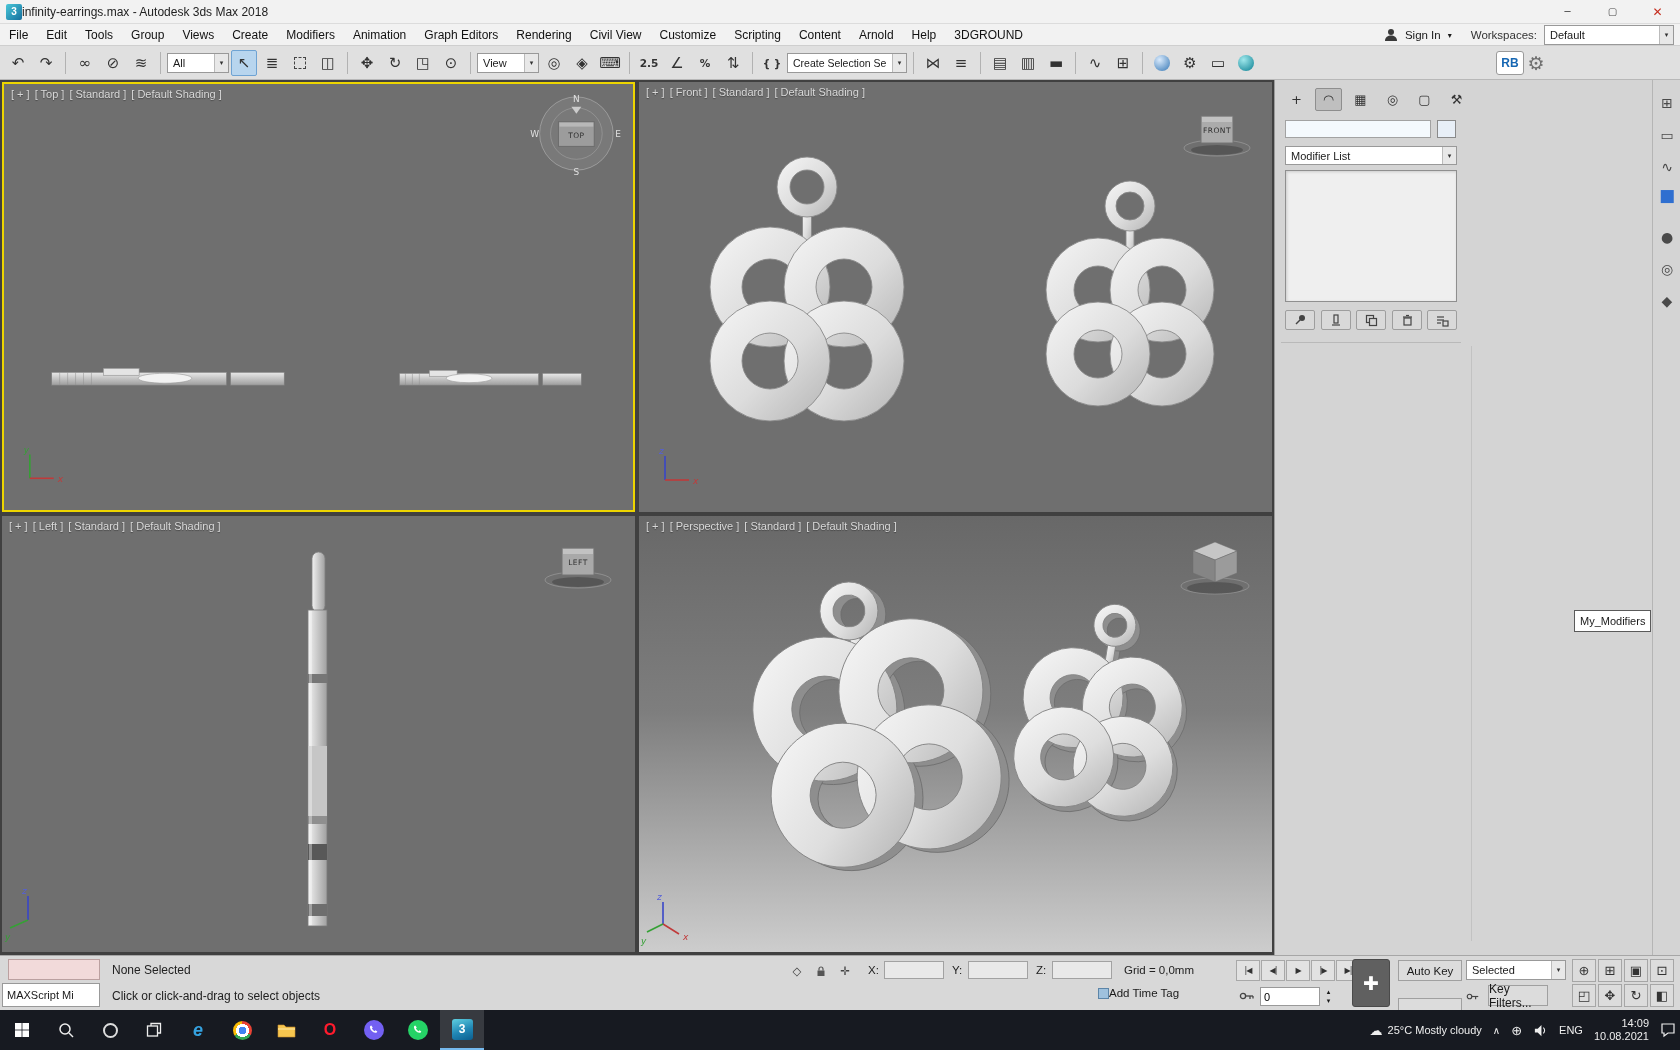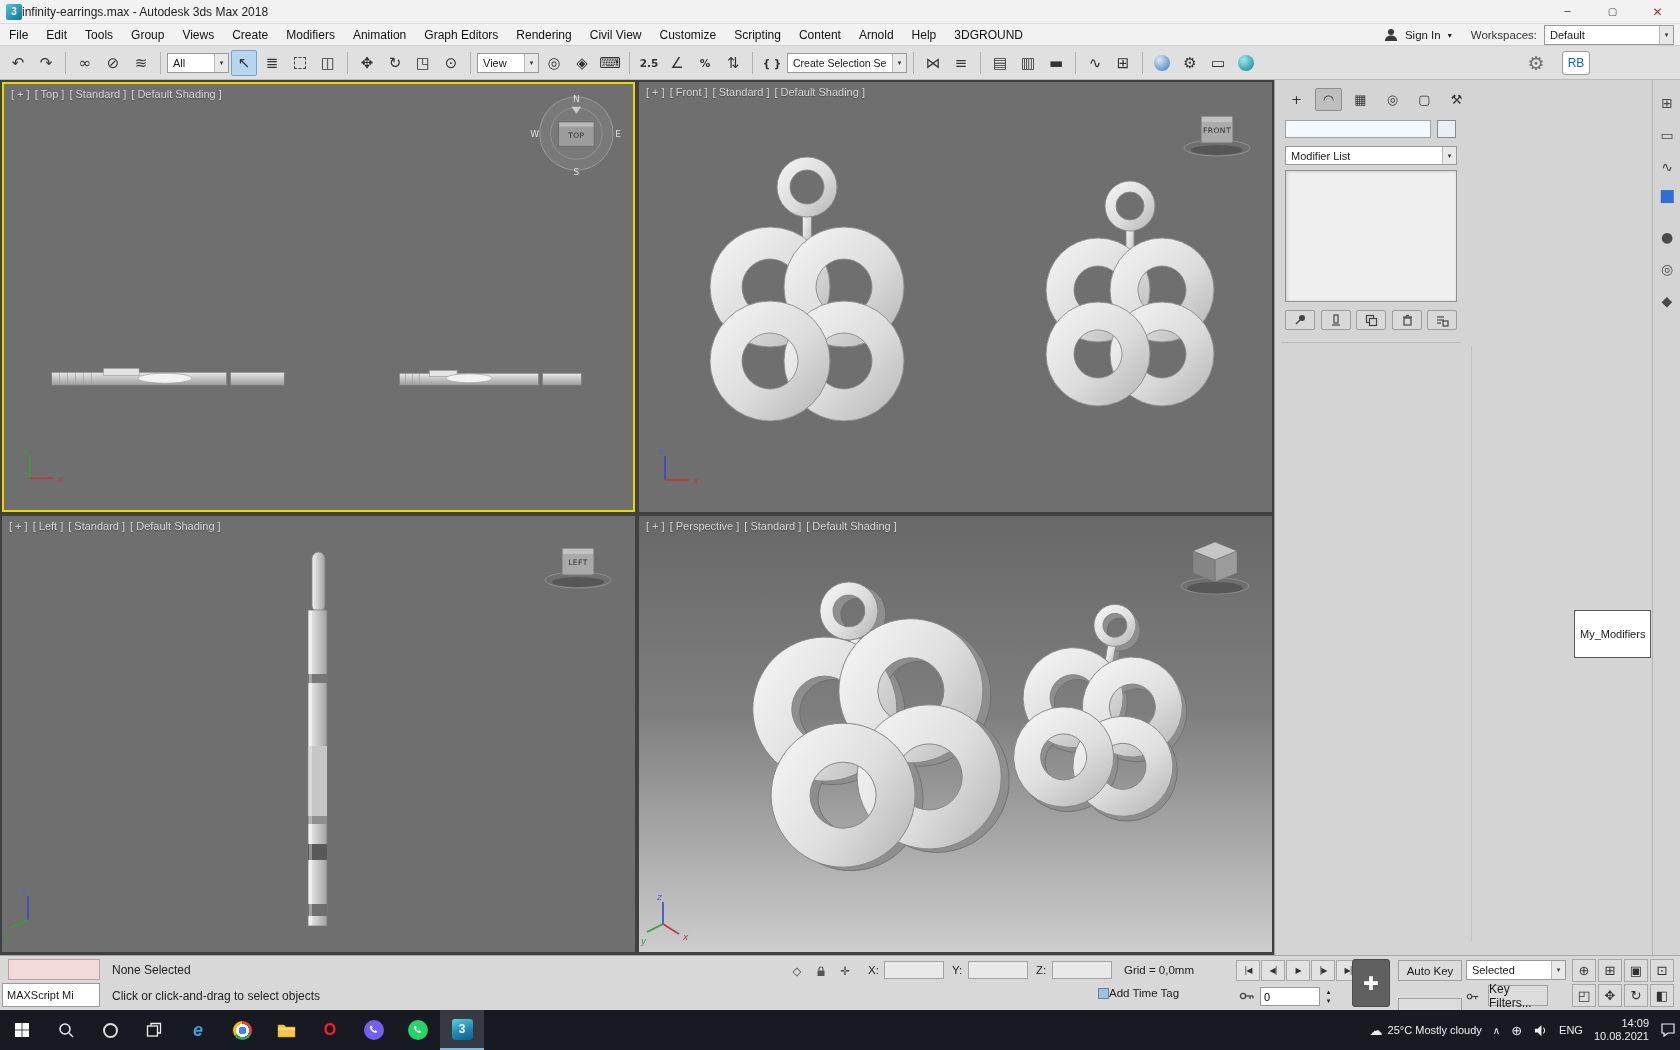--- a/index.html
+++ b/index.html
@@ -21,21 +21,21 @@
 .tbtn{min-width:26px;height:26px;display:flex;align-items:center;justify-content:center;font-size:15px;color:#333;border:1px solid transparent;border-radius:2px;font-family:"DejaVu Sans",sans-serif}
 .tbtn.pressed{background:#b8d5ee;border-color:#6fa3d3}
 .tbtn.sg{font-size:10.5px;font-weight:bold}
 .tsep{width:1px;height:22px;background:#b2b2b2;margin:0 4px}
 .combo{background:#fff;border:1px solid #999;height:20px;display:flex;align-items:center;justify-content:space-between;font-size:11px;padding-left:5px;white-space:nowrap;overflow:hidden}
 .combo .arr{width:14px;height:100%;display:flex;align-items:center;justify-content:center;font-size:7px;color:#333;background:#e8e8e8;border-left:1px solid #bbb;margin-left:4px;flex:none}
 .region-box{width:12px;height:12px;border:1px dashed #444}
 .ball{width:16px;height:16px;border-radius:50%}
 .ball.mat{background:radial-gradient(circle at 35% 30%,#d9eafc,#3577b5)}
 .ball.rend{background:radial-gradient(circle at 35% 30%,#9fe8ec,#0a7f92)}
-#rb-badge{position:absolute;left:1562px;top:5px;width:28px;height:24px;background:#fff;border:1px solid #9a9a9a;border-radius:3px;color:#1767b3;font-weight:normal;font-size:12px;display:flex;align-items:center;justify-content:center}
+#rb-badge{position:absolute;left:1496px;top:5px;width:28px;height:24px;background:#fff;border:1px solid #9a9a9a;border-radius:3px;color:#1767b3;font-weight:bold;font-size:12px;display:flex;align-items:center;justify-content:center}
 #gear-btn{position:absolute;left:1522px;top:3px;width:28px;height:28px;display:flex;align-items:center;justify-content:center;font-size:19px;color:#707070;font-family:"DejaVu Sans",sans-serif}
 
 #viewport-area{position:absolute;left:0;top:80px;width:1274px;height:875px;background:#404040}
 .vp{position:absolute;overflow:hidden;background:#6f6f6f}
 #vp-top{left:2px;top:2px;width:633px;height:430px;border:2px solid #edd500}
 #vp-front{left:639px;top:2px;width:633px;height:430px}
 #vp-left{left:2px;top:436px;width:633px;height:436px}
 #vp-persp{left:639px;top:436px;width:633px;height:436px;background:linear-gradient(#686868 0%,#7e7e7e 45%,#cdcdcd 100%)}
 .vp-label{position:absolute;left:7px;top:4px;z-index:3;display:flex;gap:5px;font-size:11px;color:#d8d8d8;text-shadow:0 1px 1px rgba(0,0,0,.35)}
 .scene{position:absolute;left:0;top:0;width:100%;height:100%}
@@ -50,21 +50,21 @@
 .ptab.active{background:#bfbfbf;border-color:#8e8e8e}
 .field{background:#e9e9e9;border:1px solid #a2a2a2;height:18px;font-size:11px;padding:0 3px;font-family:inherit}
 #obj-name{position:absolute;left:10px;top:40px;width:146px;background:#f4f9fd}
 #obj-color{position:absolute;left:162px;top:40px;width:19px;height:18px;background:#e8eff7;border:1px solid #8a8a8a}
 #mod-list{position:absolute;left:10px;top:66px;width:172px;height:19px}
 #mod-stack{position:absolute;left:10px;top:90px;width:172px;height:132px;background:#efefef;border:1px solid #8f8f8f;box-shadow:inset 1px 1px 3px rgba(0,0,0,.15)}
 #stack-btns{position:absolute;left:10px;top:230px;width:172px;display:flex;justify-content:space-between}
 .pbtn{width:30px;height:20px;background:#d9d9d9;border:1px solid #9e9e9e;border-radius:2px;display:flex;align-items:center;justify-content:center}
 #panel-divider{position:absolute;left:6px;top:262px;width:180px;border-top:1px solid #b9b9b9}
 #panel-vline{position:absolute;left:196px;top:266px;width:1px;height:595px;background:#c2c2c2}
-#my-modifiers{position:absolute;left:299px;top:530px;background:#fff;border:1px solid #5a5a5a;font-size:11px;padding:17px 5px}
+#my-modifiers{position:absolute;left:299px;top:530px;background:#fff;border:1px solid #5a5a5a;font-size:11px;padding:4px 5px}
 #right-strip{position:absolute;left:377px;top:0;width:29px;height:100%;border-left:1px solid #b5b5b5}
 .strip-ic{position:absolute;left:3px;width:22px;height:22px;display:flex;align-items:center;justify-content:center;font-size:14px;color:#4a4a4a;font-family:"DejaVu Sans",sans-serif}
 .strip-ic.blue{color:#2f6fd0;font-size:17px}
 
 #status-bar{position:absolute;left:0;top:955px;width:100%;height:55px;background:#d8d8d8;border-top:1px solid #a6a6a6;font-size:11.5px}
 #status-bar .lbl{position:absolute;color:#222}
 .sico{position:absolute;width:22px;height:20px;display:flex;align-items:center;justify-content:center;color:#444;font-family:"DejaVu Sans",sans-serif}
 .pbk{width:24px;height:21px;background:#e2e2e2;border:1px solid #a8a8a8;display:flex;align-items:center;justify-content:center;font-size:8px;letter-spacing:-1px;color:#333;font-family:"DejaVu Sans",sans-serif}
 .skbtn{position:absolute;background:#dcdcdc;border:1px solid #a0a0a0;font-size:11.5px;display:flex;align-items:center;justify-content:center}
 .sqbtn{width:24px;height:23px;background:#dcdcdc;border:1px solid #a6a6a6;display:flex;align-items:center;justify-content:center;font-size:13px;color:#333;font-family:"DejaVu Sans",sans-serif}

